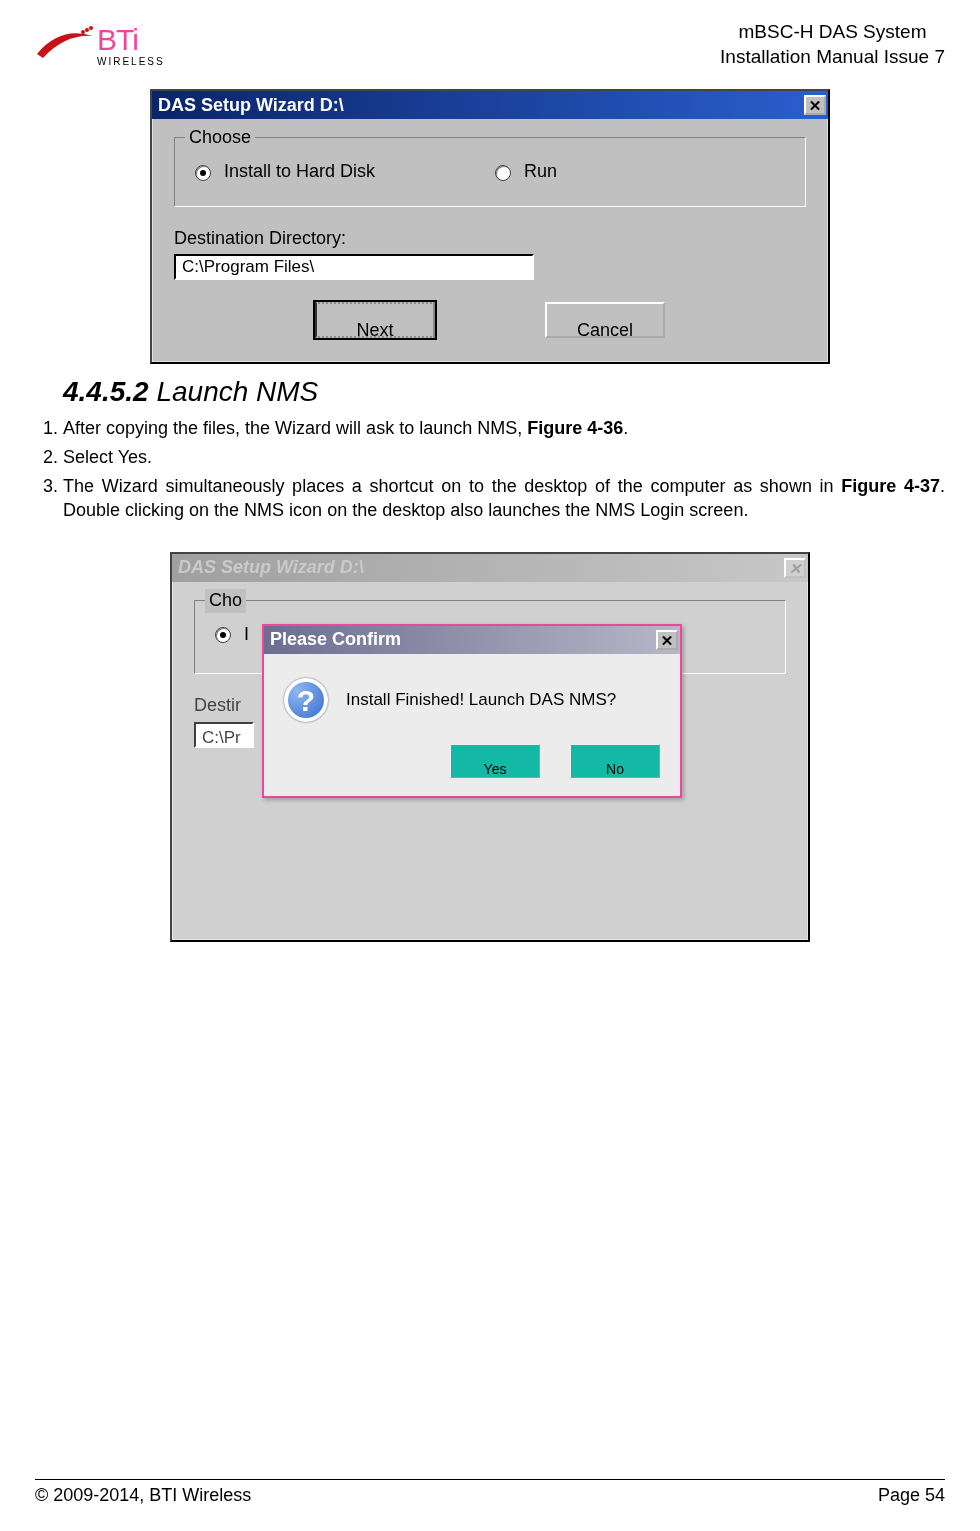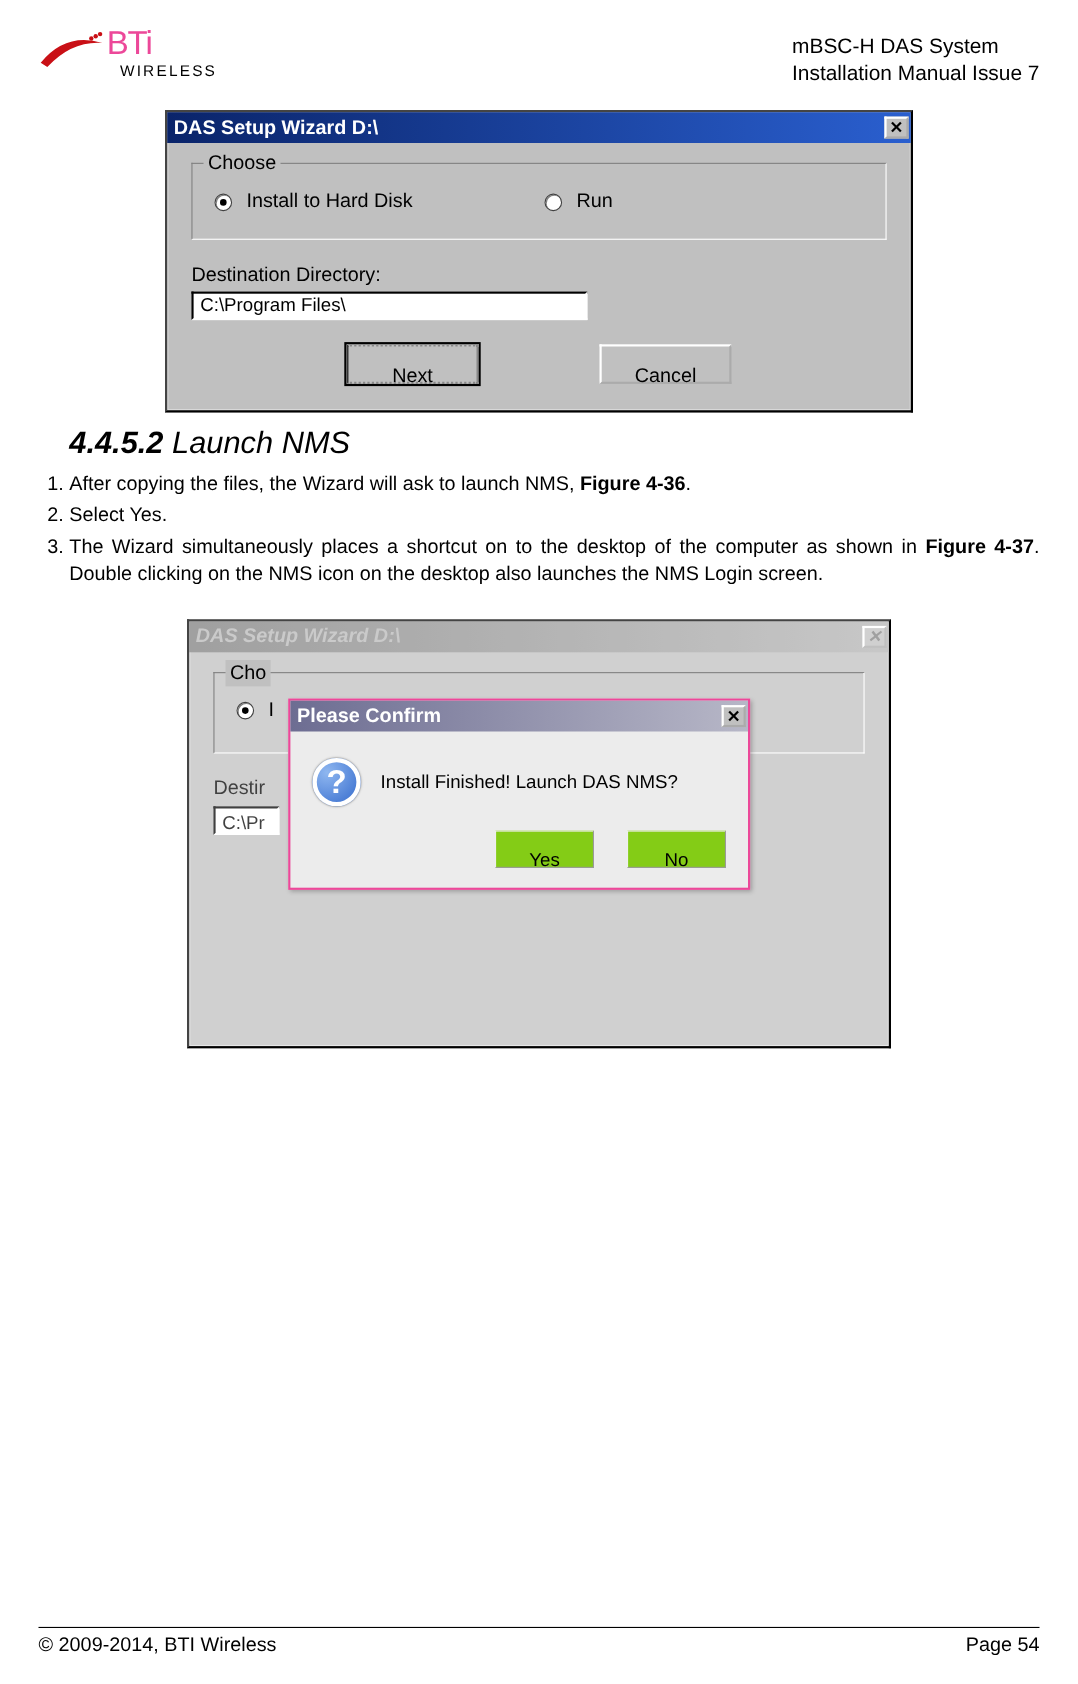--- a/index.html
+++ b/index.html
@@ -27,30 +27,28 @@
     .logo-swoosh {
       width: 60px; height: 40px; position: relative;
     }
     .logo-text {
       font-weight: normal;
       font-size: 30px;
       letter-spacing: -1px;
       color: #ec4899;
     }
     .logo-sub {
-      font-size: 14px;
+      font-size: 10px;
       letter-spacing: 2px;
       color: #000;
       margin-top: -4px;
-      margin-left: 12px;
     }
     .header-right {
-      text-align: left;
+      text-align: center;
       font-size: 19px;
-      margin-top: 11px;
     }
 
     
     .dialog {
       border: 2px solid #444;
       border-right-color: #000;
       border-bottom-color: #000;
       background: #c0c0c0;
       margin: 0 auto;
       box-shadow: 0 0 0 1px #dfdfdf inset;
@@ -156,21 +154,21 @@
       width:44px;height:44px;border-radius:50%;
       background: radial-gradient(circle at 30% 30%, #8fb7f0, #2b63c9);
       display:flex;align-items:center;justify-content:center;
       color:#fff;font-weight:bold;font-size:30px;
       box-shadow: inset 0 0 0 4px #fff, 0 0 2px #555;
     }
     .confirm-btns {
       display:flex; justify-content:flex-end; gap:30px;
       padding: 6px 20px 18px 20px;
     }
-    .confirm-btns .winbtn { min-width: 90px; height:30px; font-size:17px; border:1px outset #eee; background:#84cc16; }
+    .confirm-btns .winbtn { min-width: 90px; height:30px; font-size:14px; border:1px outset #eee; background:#14b8a6; }
 
     .figcap { text-align: center; font-weight: bold; font-size: 19px; margin: 8px 0 26px 0; }
 
     .section-h {
       font-size: 28px; font-weight: bold;
       margin: 10px 0 6px 28px;
     }
     .section-h .num { font-style: italic; }
     .section-h .title { font-style: italic; font-weight: normal; }
     ol.steps { list-style: decimal; margin: 0 0 30px 28px; }

